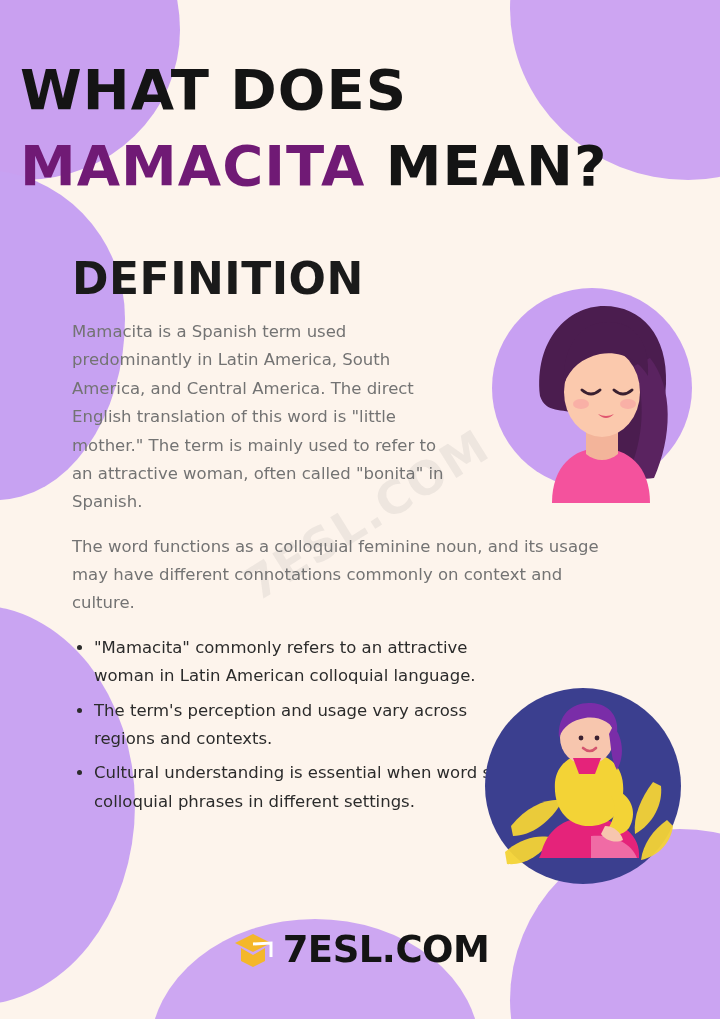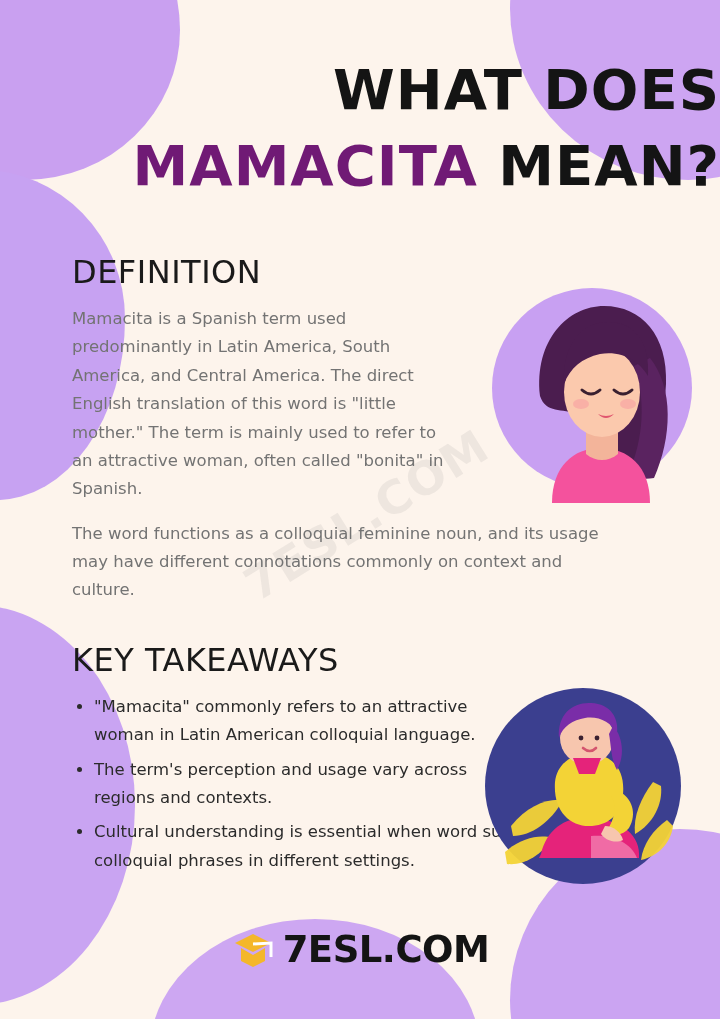--- a/index.html
+++ b/index.html
@@ -89,22 +89,23 @@
     transform: rotate(-32deg);
     letter-spacing: 2px;
     z-index: 3;
     pointer-events: none;
   }
 
   
   .title-wrap {
     position: relative;
     z-index: 4;
-    text-align: right;
+    text-align: left;
     padding-top: 55px;
+    padding-left: 20px;
   }
   .title-line {
     font-family: "DejaVu Sans", sans-serif;
     font-weight: bold;
     font-size: 56px;
     letter-spacing: 1px;
     color: #141414;
     line-height: 1.25;
     text-transform: uppercase;
   }
@@ -117,25 +118,25 @@
 
   
   .content {
     position: relative;
     z-index: 4;
     padding: 0 72px;
     margin-top: 52px;
   }
   .section-heading {
     font-family: "DejaVu Sans", sans-serif;
-    font-size: 32px;
+    font-size: 44px;
     color: #1a1a1a;
     letter-spacing: 0.5px;
     margin: 0 0 14px 0;
-    font-weight: normal;
+    font-weight: bold;
     text-transform: uppercase;
   }
   .body-text {
     font-family: "DejaVu Sans", sans-serif;
     font-size: 16.5px;
     line-height: 1.72;
     color: #737373;
     margin: 0 0 16px 0;
     max-width: 380px;
   }
@@ -221,21 +222,20 @@
     <div class="title-line title-line-1">WHAT DOES</div>
     <div class="title-line title-line-2"><span class="accent-word">MAMACITA</span><span> MEAN?</span></div>
   </div>
 
   <div class="content">
 
     <h2 class="section-heading">DEFINITION</h2>
     <p class="body-text">Mamacita is a Spanish term used predominantly in Latin America, South America, and Central America. The direct English translation of this word is "little mother." The term is mainly used to refer to an attractive woman, often called "bonita" in Spanish.</p>
     <p class="body-text wide">The word functions as a colloquial feminine noun, and its usage may have different connotations commonly on context and culture.</p>
 
-    <h2 class="section-heading kt-heading">KEY TAKEAWAYS</h2>
     <ul class="takeaways">
       <li>"Mamacita" commonly refers to an attractive woman in Latin American colloquial language.</li>
       <li>The term's perception and usage vary across regions and contexts.</li>
       <li>Cultural understanding is essential when word such colloquial phrases in different settings.</li>
     </ul>
   </div>
 
   <div class="illus-portrait">
     <svg viewBox="0 0 210 215" width="210" height="215" xmlns="http://www.w3.org/2000/svg">
       <circle cx="110" cy="100" r="100" fill="#c8a0f2"></circle>

